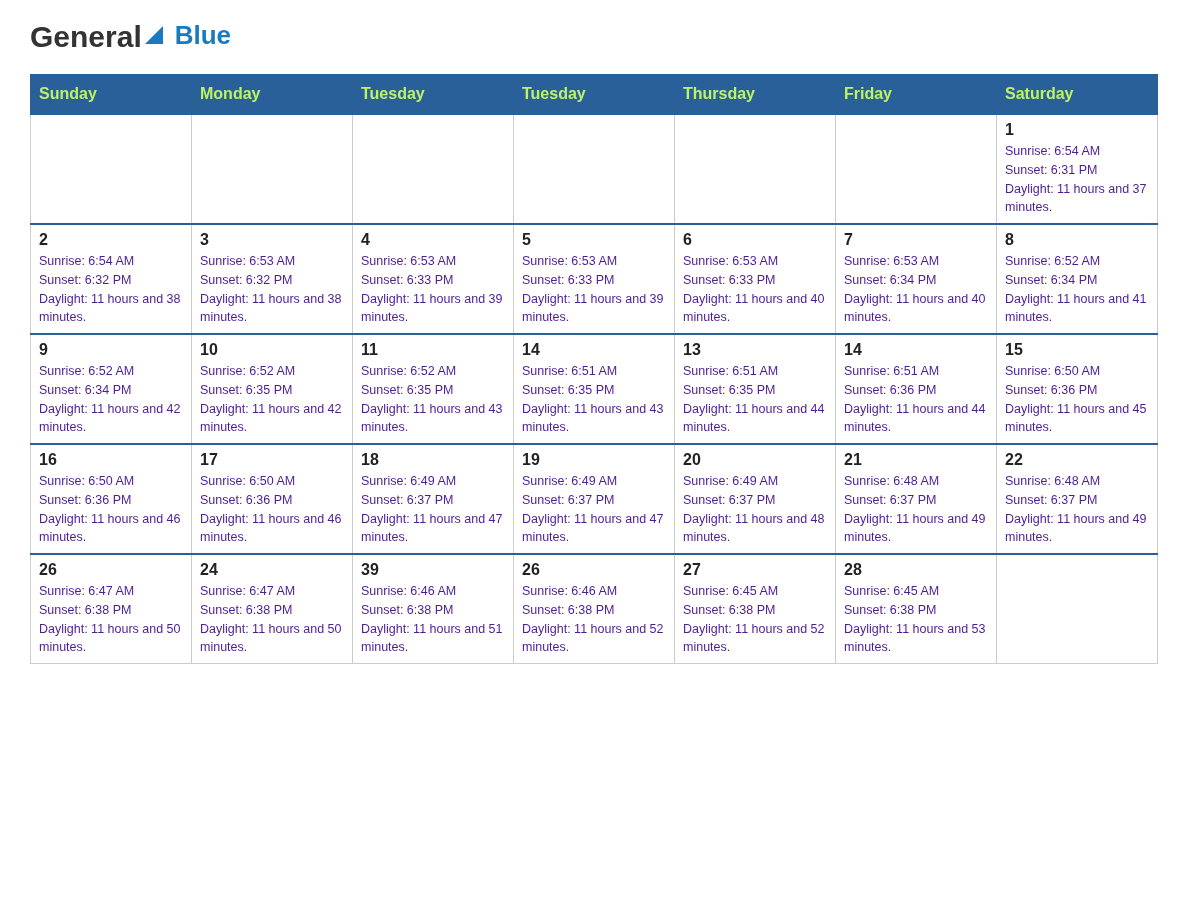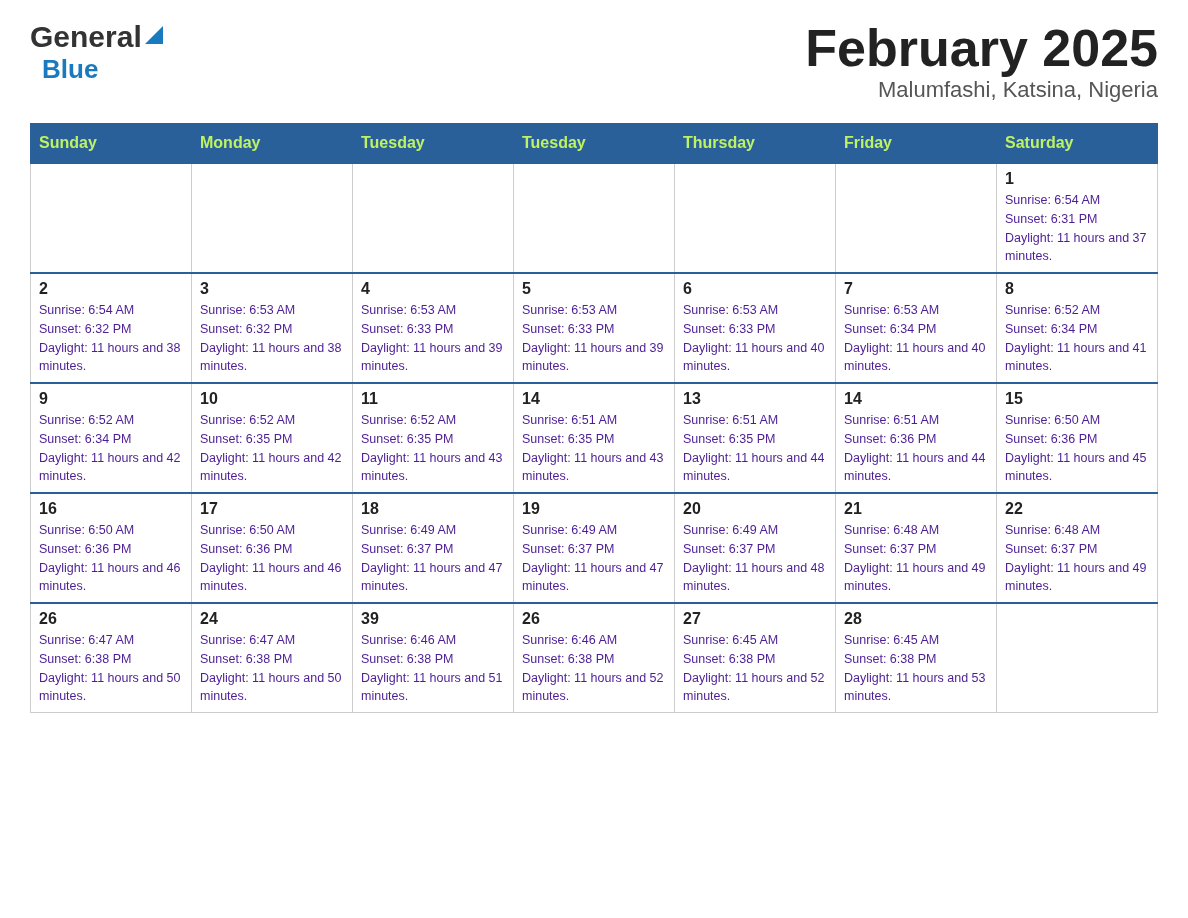--- a/index.html
+++ b/index.html
@@ -69,21 +69,20 @@
     .day-info {
       font-size: 12.5px;
       color: #4c1d95;
       line-height: 1.5;
     }
     .empty-cell {
       background: #f9f9f9;
     }
     .logo-stack {
       display: flex;
-      flex-direction: column;
       justify-content: space-between;
     }
     .logo-line1 {
       display: flex;
       align-items: flex-end;
     }
   </style>
 </head>
 <body>
 
@@ -94,24 +93,20 @@
       <span style="display:inline-block;margin-left:3px;margin-bottom:6px;">
         <svg width="18" height="18" viewBox="0 0 18 18">
           <polygon points="0,18 18,18 18,0" fill="#1a7abf"></polygon>
         </svg>
       </span>
     </div>
     <div>
       <span style="font-size:26px;font-weight:bold;color:#1a7abf;margin-left:12px;">Blue</span>
     </div>
   </div>
-  <div class="title-block">
-    <h1>February 2025</h1>
-    <h2>Malumfashi, Katsina, Nigeria</h2>
-  </div>
 </div>
 
 <table class="calendar">
   <thead>
     <tr>
     <th>Sunday</th>
         <th>Monday</th>
         <th>Tuesday</th>
         <th>Tuesday</th>
         <th>Thursday</th>

